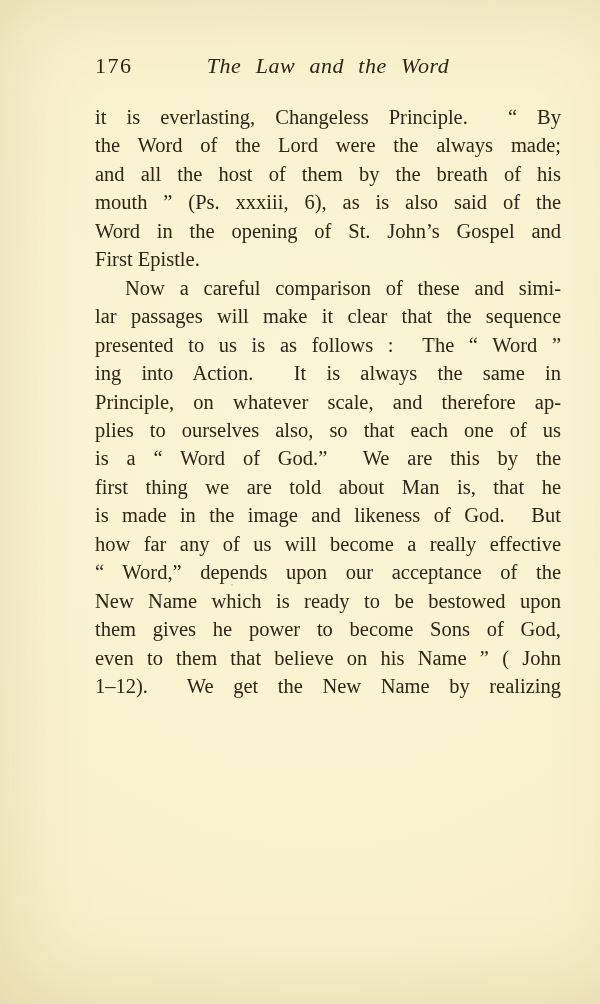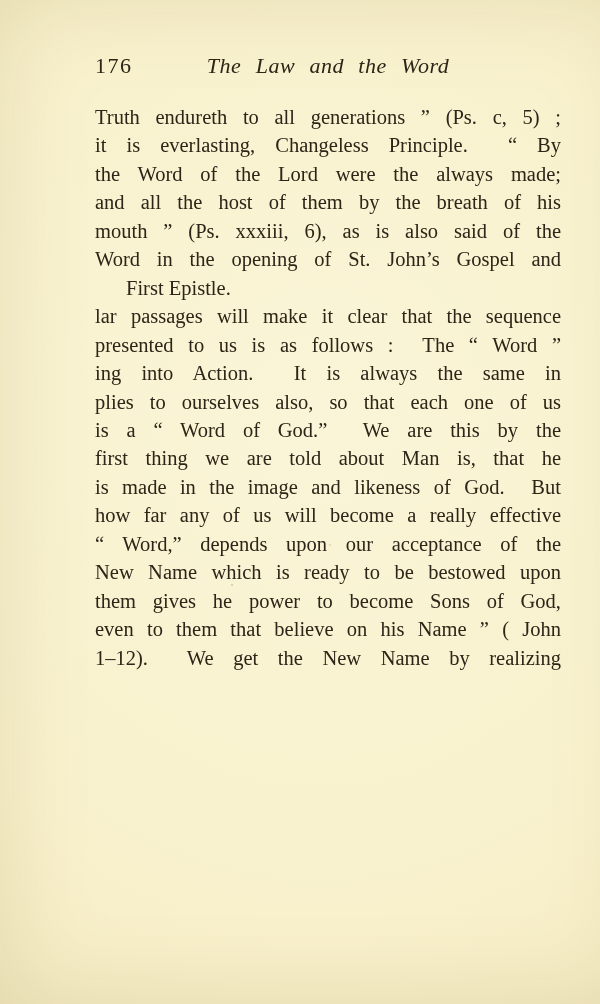--- a/index.html
+++ b/index.html
@@ -58,50 +58,50 @@
     font-size: 20.5px;
     line-height: 28.45px;
   }
   .paragraph { margin: 0; }
   .line {
     text-align: justify;
     text-align-last: justify;
   }
   .line.no-just {
     text-align-last: left;
-    margin-left: 31px;
   }
   .line.indent {
     text-indent: 30px;
   }
   .it { font-style: italic; }
 </style>
 </head>
 <body>
 
 <div class="scan-page">
   <div class="text-column">
     <div class="page-header">
       <span class="page-number">176</span>
       <div class="running-title">The Law and the Word</div>
     </div>
     <div class="page-body">
         <div class="paragraph">
-          <div class="line"><span>Truth endureth to all generations ” (Ps. c, 5) ;</span></div>
           <div class="line"><span>it is everlasting, Changeless Principle.&nbsp; “ By</span></div>
           <div class="line"><span>the Word of the Lord were the always made;</span></div>
           <div class="line"><span>and all the host of them by the breath of his</span></div>
           <div class="line"><span>mouth ” (Ps. xxxiii, 6), as is also said of the</span></div>
           <div class="line"><span>Word in the opening of St. John’s Gospel and</span></div>
           <div class="line no-just"><span>First Epistle.</span></div>
         </div>
         <div class="paragraph">
+          <div class="line indent"><span>Now a careful comparison of these and simi-</span></div>
           <div class="line"><span>lar passages will make it clear that the sequence</span></div>
           <div class="line"><span>presented to us is as follows :&nbsp; The “ Word ”</span></div>
           <div class="line"><span>ing into Action.&nbsp; It is always the same in</span></div>
+          <div class="line"><span>Principle, on whatever scale, and therefore ap-</span></div>
           <div class="line"><span>plies to ourselves also, so that each one of us</span></div>
           <div class="line"><span>is a “ Word of God.”&nbsp; We are this by the</span></div>
           <div class="line"><span>first thing we are told about Man is, that he</span></div>
           <div class="line"><span>is made in the image and likeness of God.&nbsp; But</span></div>
           <div class="line"><span>how far any of us will become a really effective</span></div>
           <div class="line"><span>“ Word,” depends upon our acceptance of the</span></div>
           <div class="line"><span>New Name which is ready to be bestowed upon</span></div>
           <div class="line"><span>them gives he power to become Sons of God,</span></div>
           <div class="line"><span>even to them that believe on his Name ” ( John</span></div>
           <div class="line"><span>1–12).&nbsp; We get the New Name by realizing</span></div>

